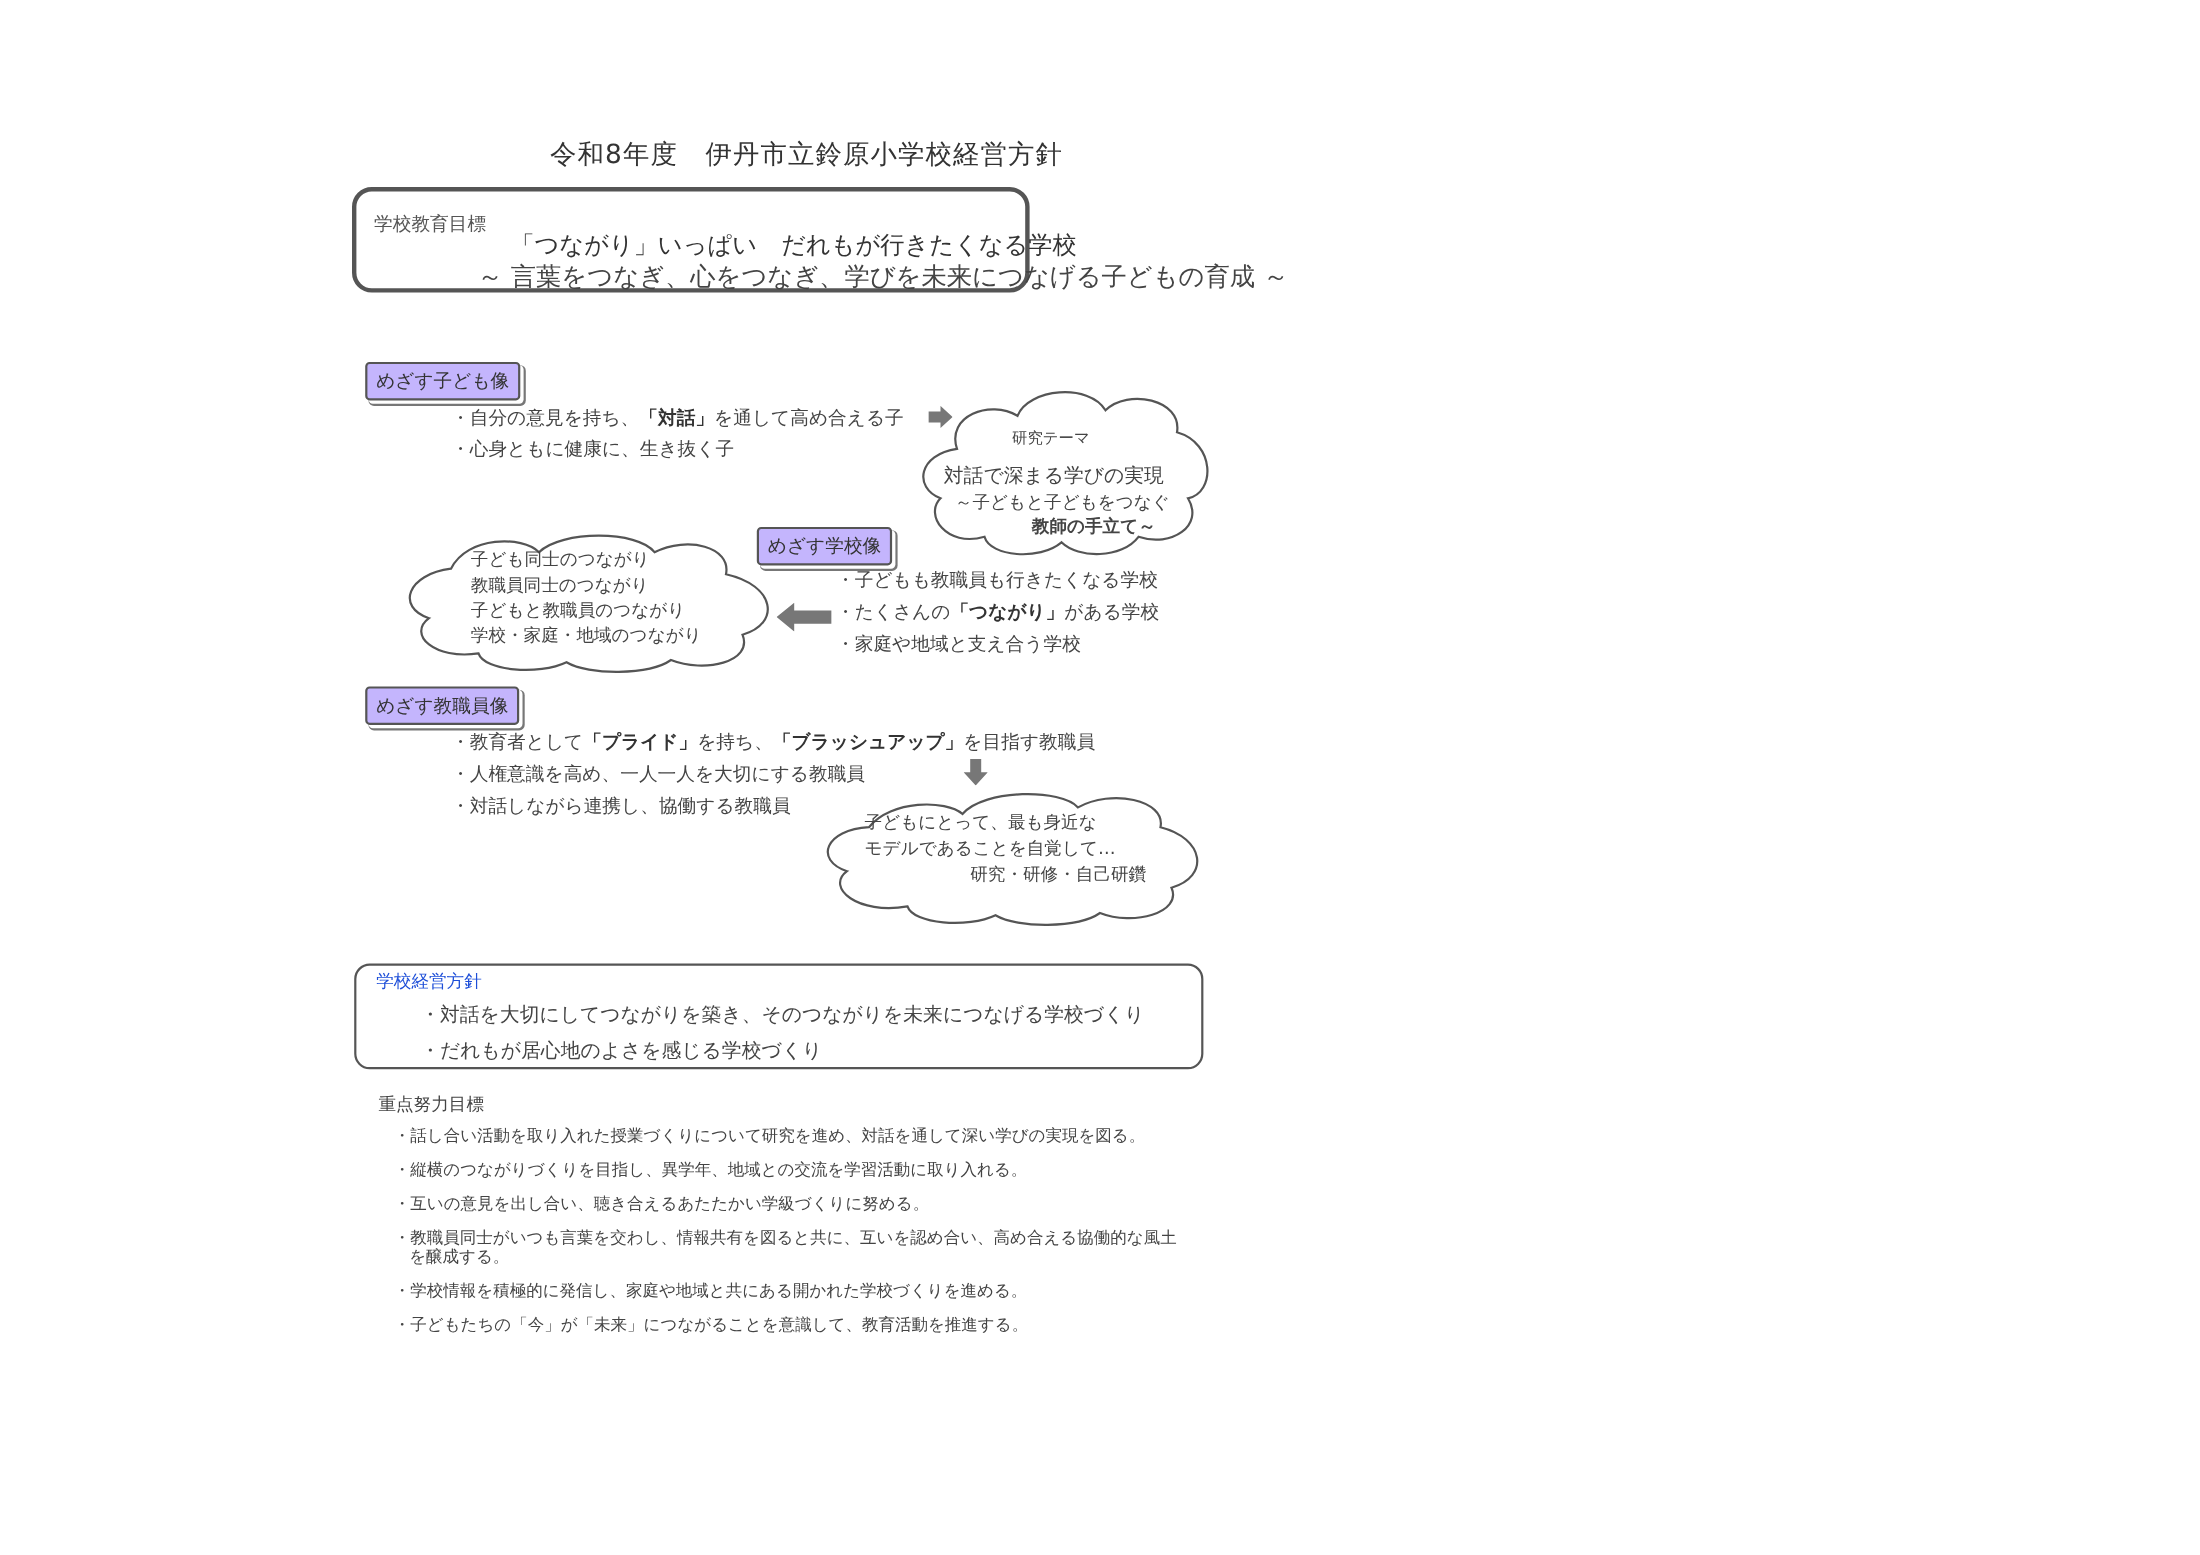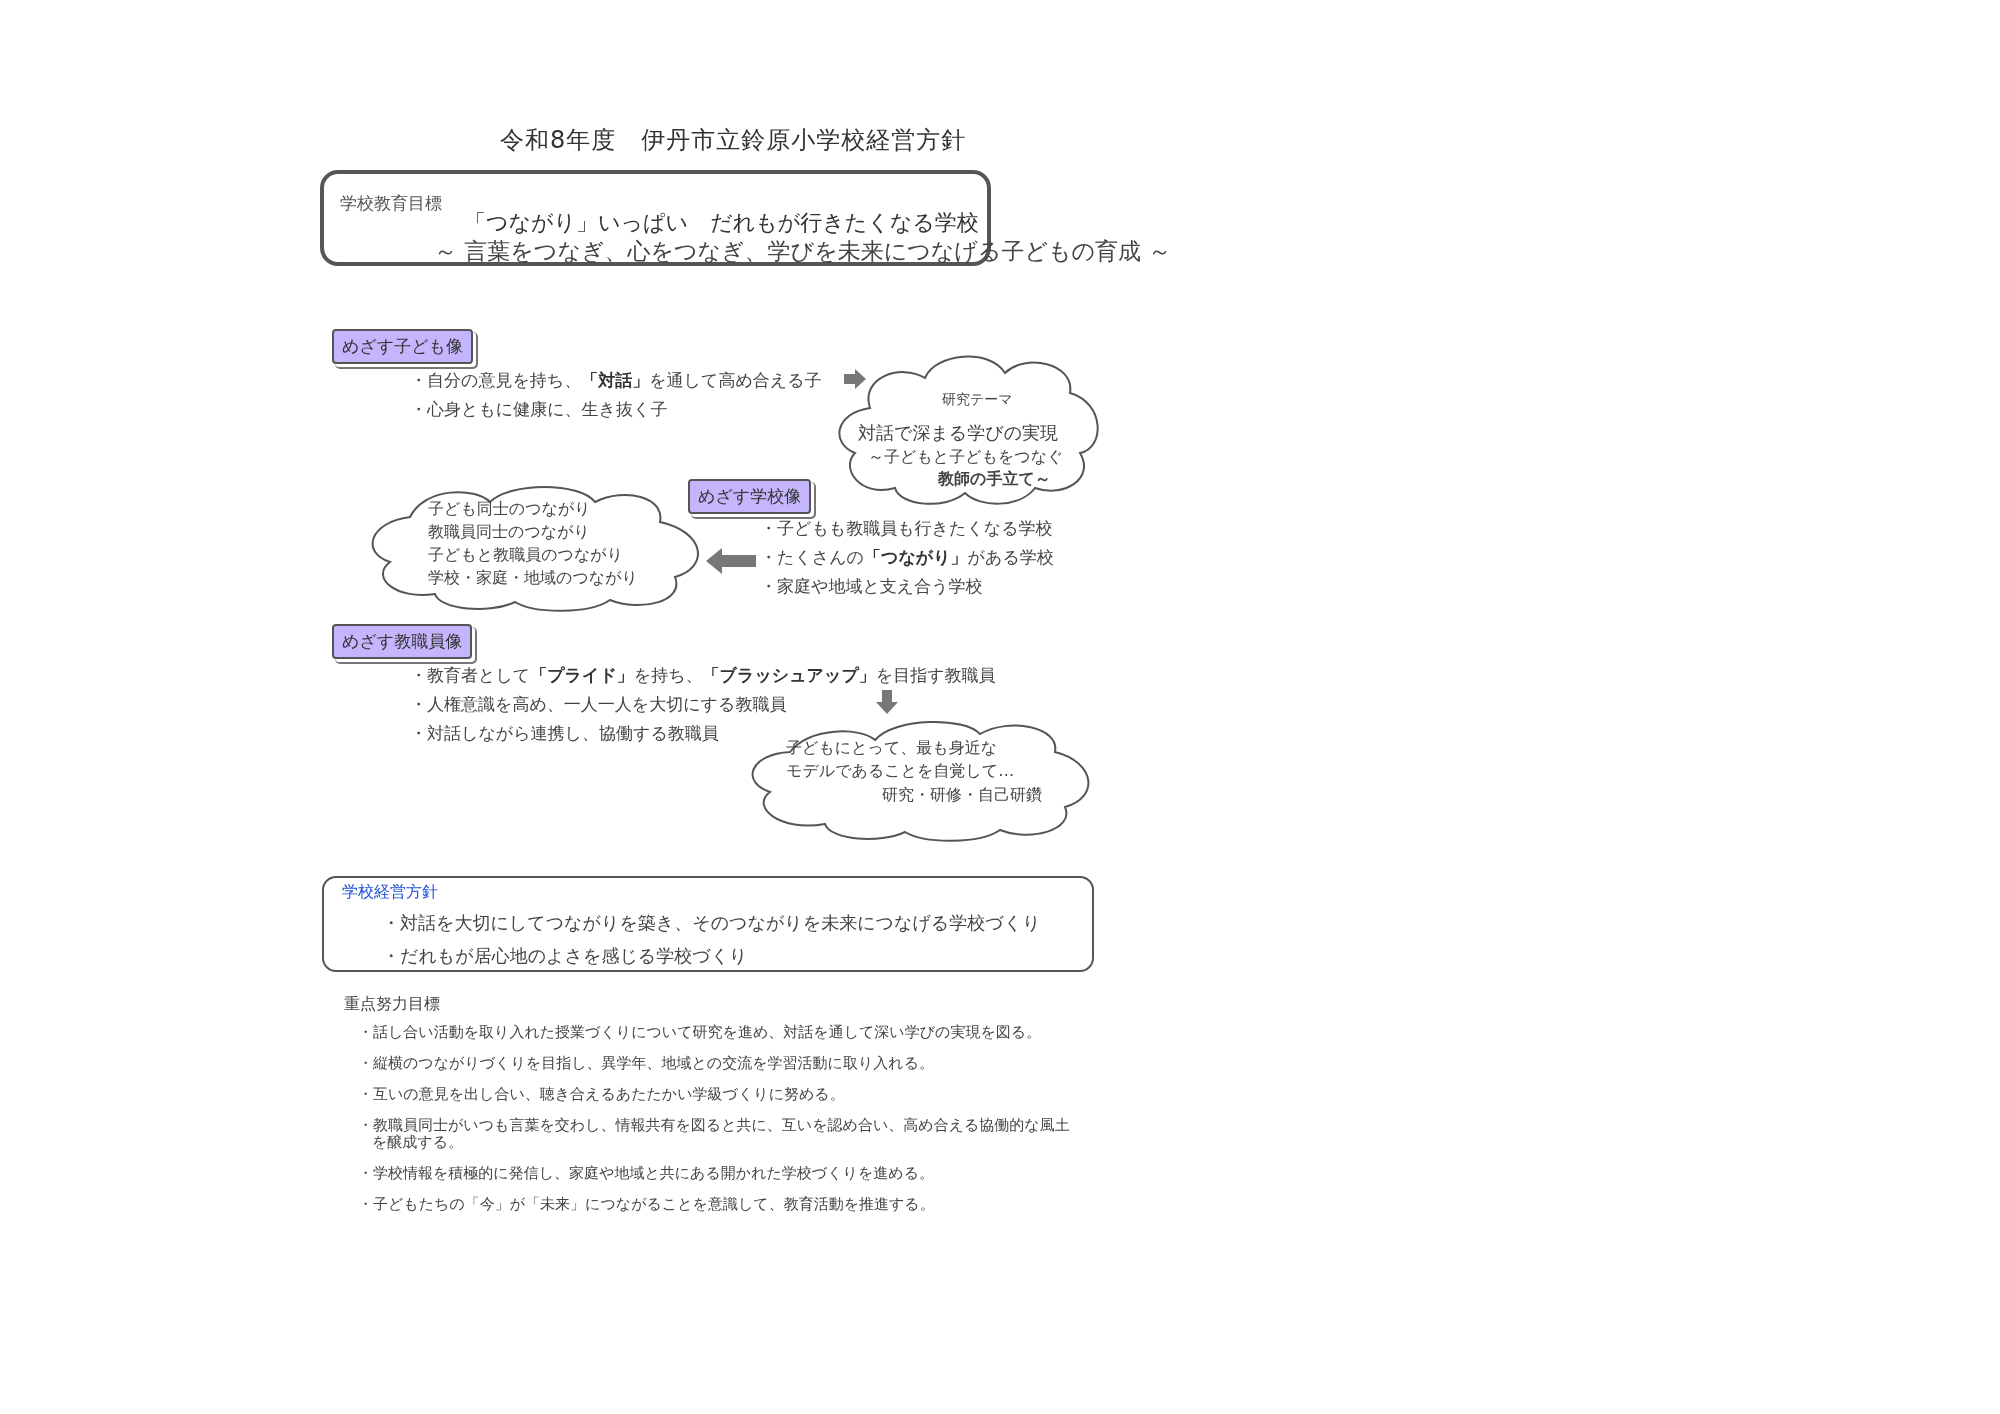--- a/index.html
+++ b/index.html
@@ -1,20 +1,20 @@
 <!DOCTYPE html>
 <html><head>
 <meta charset="utf-8">
 <style>
   html, body { margin:0; padding:0; background:#ffffff; }
   body { width:2000px; height:1414px; position:relative; overflow:hidden;
          font-family:"DejaVu Sans", "Liberation Sans", sans-serif; color:#3a3a3a; }
   .abs { position:absolute; }
   .title { left:500px; top:124px; font-size:24px; letter-spacing:1px; color:#333; white-space:nowrap; }
-  .goal-box { left:320px; top:170px; width:671px; height:96px; border:4px solid #555; border-radius:18px; box-sizing:border-box; }
+  .goal-box { left:320px; top:170px; width:616px; height:96px; border:4px solid #555; border-radius:18px; box-sizing:border-box; }
   .goal-label { left:16px; top:18px; font-size:17px; color:#555; }
   .goal-main { left:140px; top:34px; font-size:22px; color:#333; white-space:nowrap; }
   .goal-sub { left:110px; top:62px; font-size:23px; color:#444; white-space:nowrap; }
 
   .hdr { border:2px solid #555; border-radius:4px; padding:4px 8px; font-size:17px; color:#333; background:#c4b5fd; white-space:nowrap;
          box-shadow: 3px 3px 0 0 #fff, 4px 4px 0 1px #777; }
   .list { font-size:17px; line-height:29px; color:#444; white-space:nowrap; }
   .list div b { font-weight:bold; color:#333; }
   .cloud-svg { position:absolute; }
   .cloud-text { position:absolute; font-size:16px; line-height:22px; color:#444; white-space:nowrap; }
@@ -42,21 +42,21 @@
   <div><span>・自分の意見を持ち、</span><b>「対話」</b><span>を通して高め合える子</span></div>
   <div><span>・心身ともに健康に、生き抜く子</span></div>
 </div>
 <svg class="arrow" style="left:844px; top:369px;" width="22" height="20">
   <polygon points="0,5 11,5 11,0 22,10 11,20 11,15 0,15" fill="#777"></polygon>
 </svg>
 
 <svg class="cloud-svg" style="left:830px; top:348px;" width="275" height="160" viewBox="0 0 275 160">
   <path d="M40,60 C30,30 70,15 95,30 C105,5 160,0 175,25 C195,5 245,15 240,45 C275,55 275,100 250,105 C265,130 235,150 205,140 C190,160 150,160 135,145 C115,162 70,158 65,140 C30,150 10,120 25,105 C0,95 5,65 40,60 Z" fill="#fff" stroke="#555" stroke-width="2"></path>
 </svg>
-<div class="cloud-text" style="left:920px; top:388px; font-size:14px;margin-left:22px;">研究テーマ</div>
+<div class="cloud-text" style="left:920px; top:388px; font-size:14px;">研究テーマ</div>
 <div class="cloud-text" style="left:858px; top:422px; font-size:18px;">対話で深まる学びの実現</div>
 <div class="cloud-text" style="left:868px; top:446px;">～子どもと子どもをつなぐ</div>
 <div class="cloud-text" style="left:938px; top:468px;font-weight:bold;">教師の手立て～</div>
 
 <div class="abs hdr" style="left:688px; top:479px;">めざす学校像</div>
 <div class="abs list" style="left:760px; top:514px;">
   <div><span>・子どもも教職員も行きたくなる学校</span></div>
   <div><span>・たくさんの</span><b>「つながり」</b><span>がある学校</span></div>
   <div><span>・家庭や地域と支え合う学校</span></div>
 </div>

